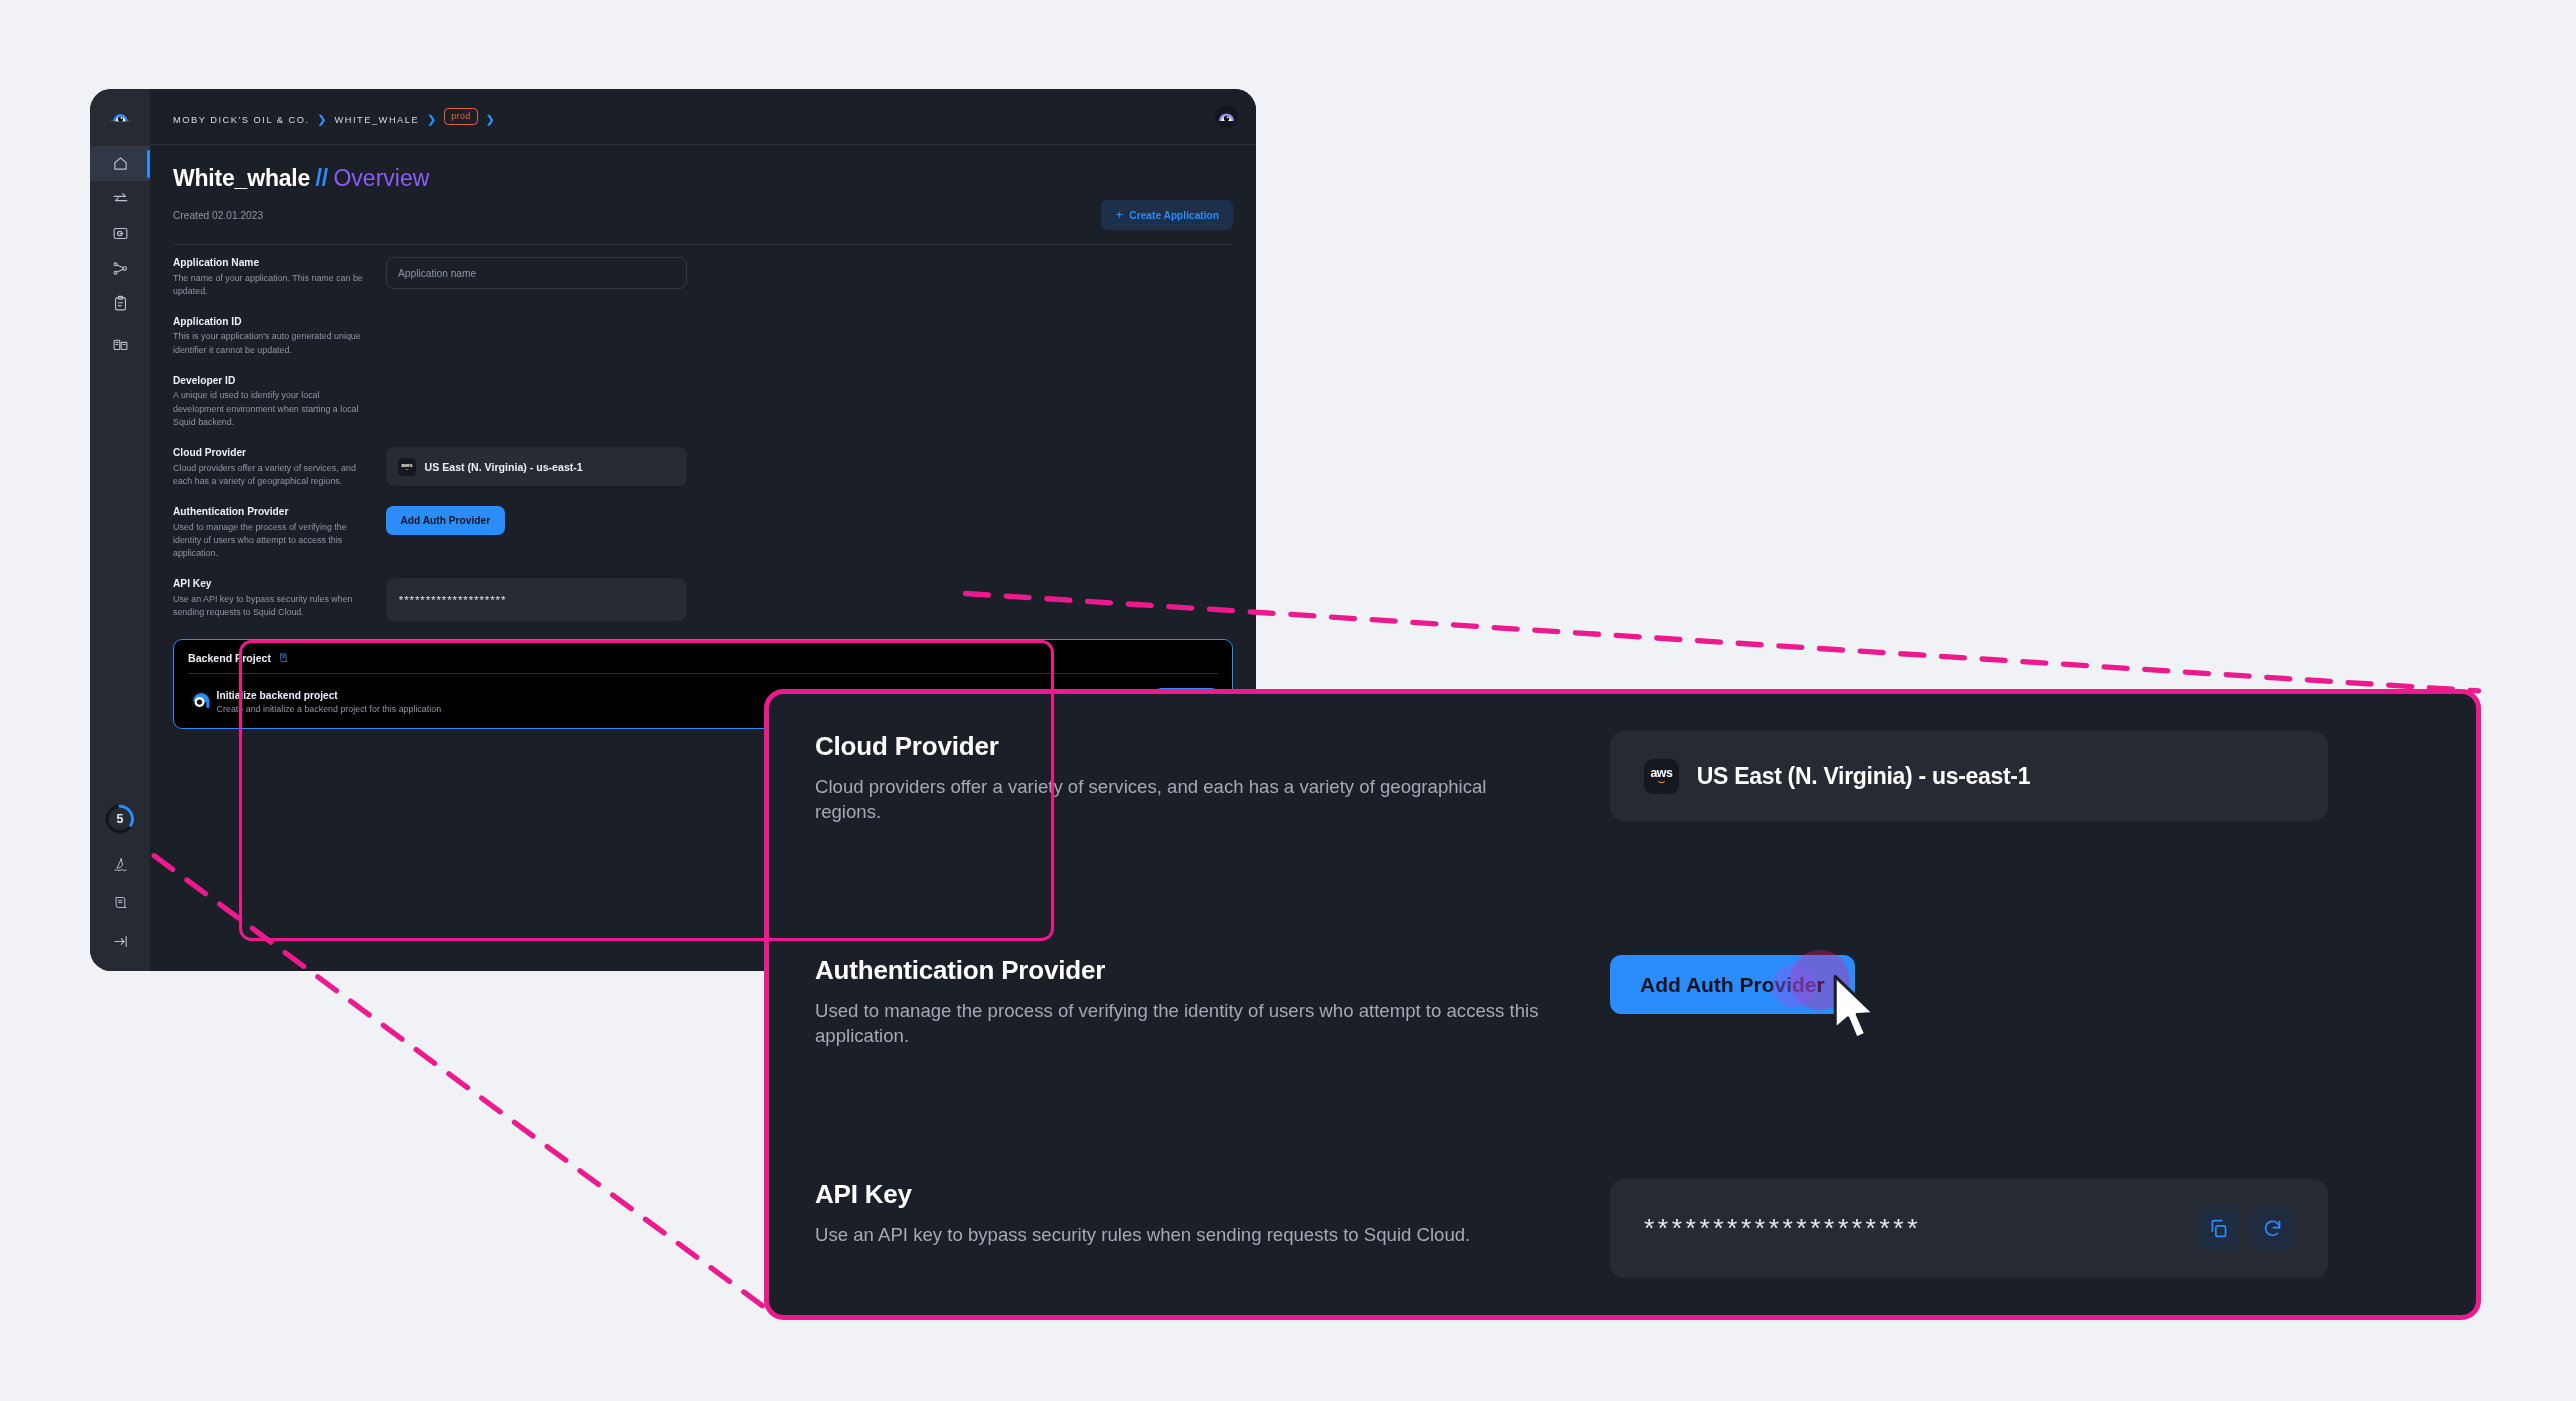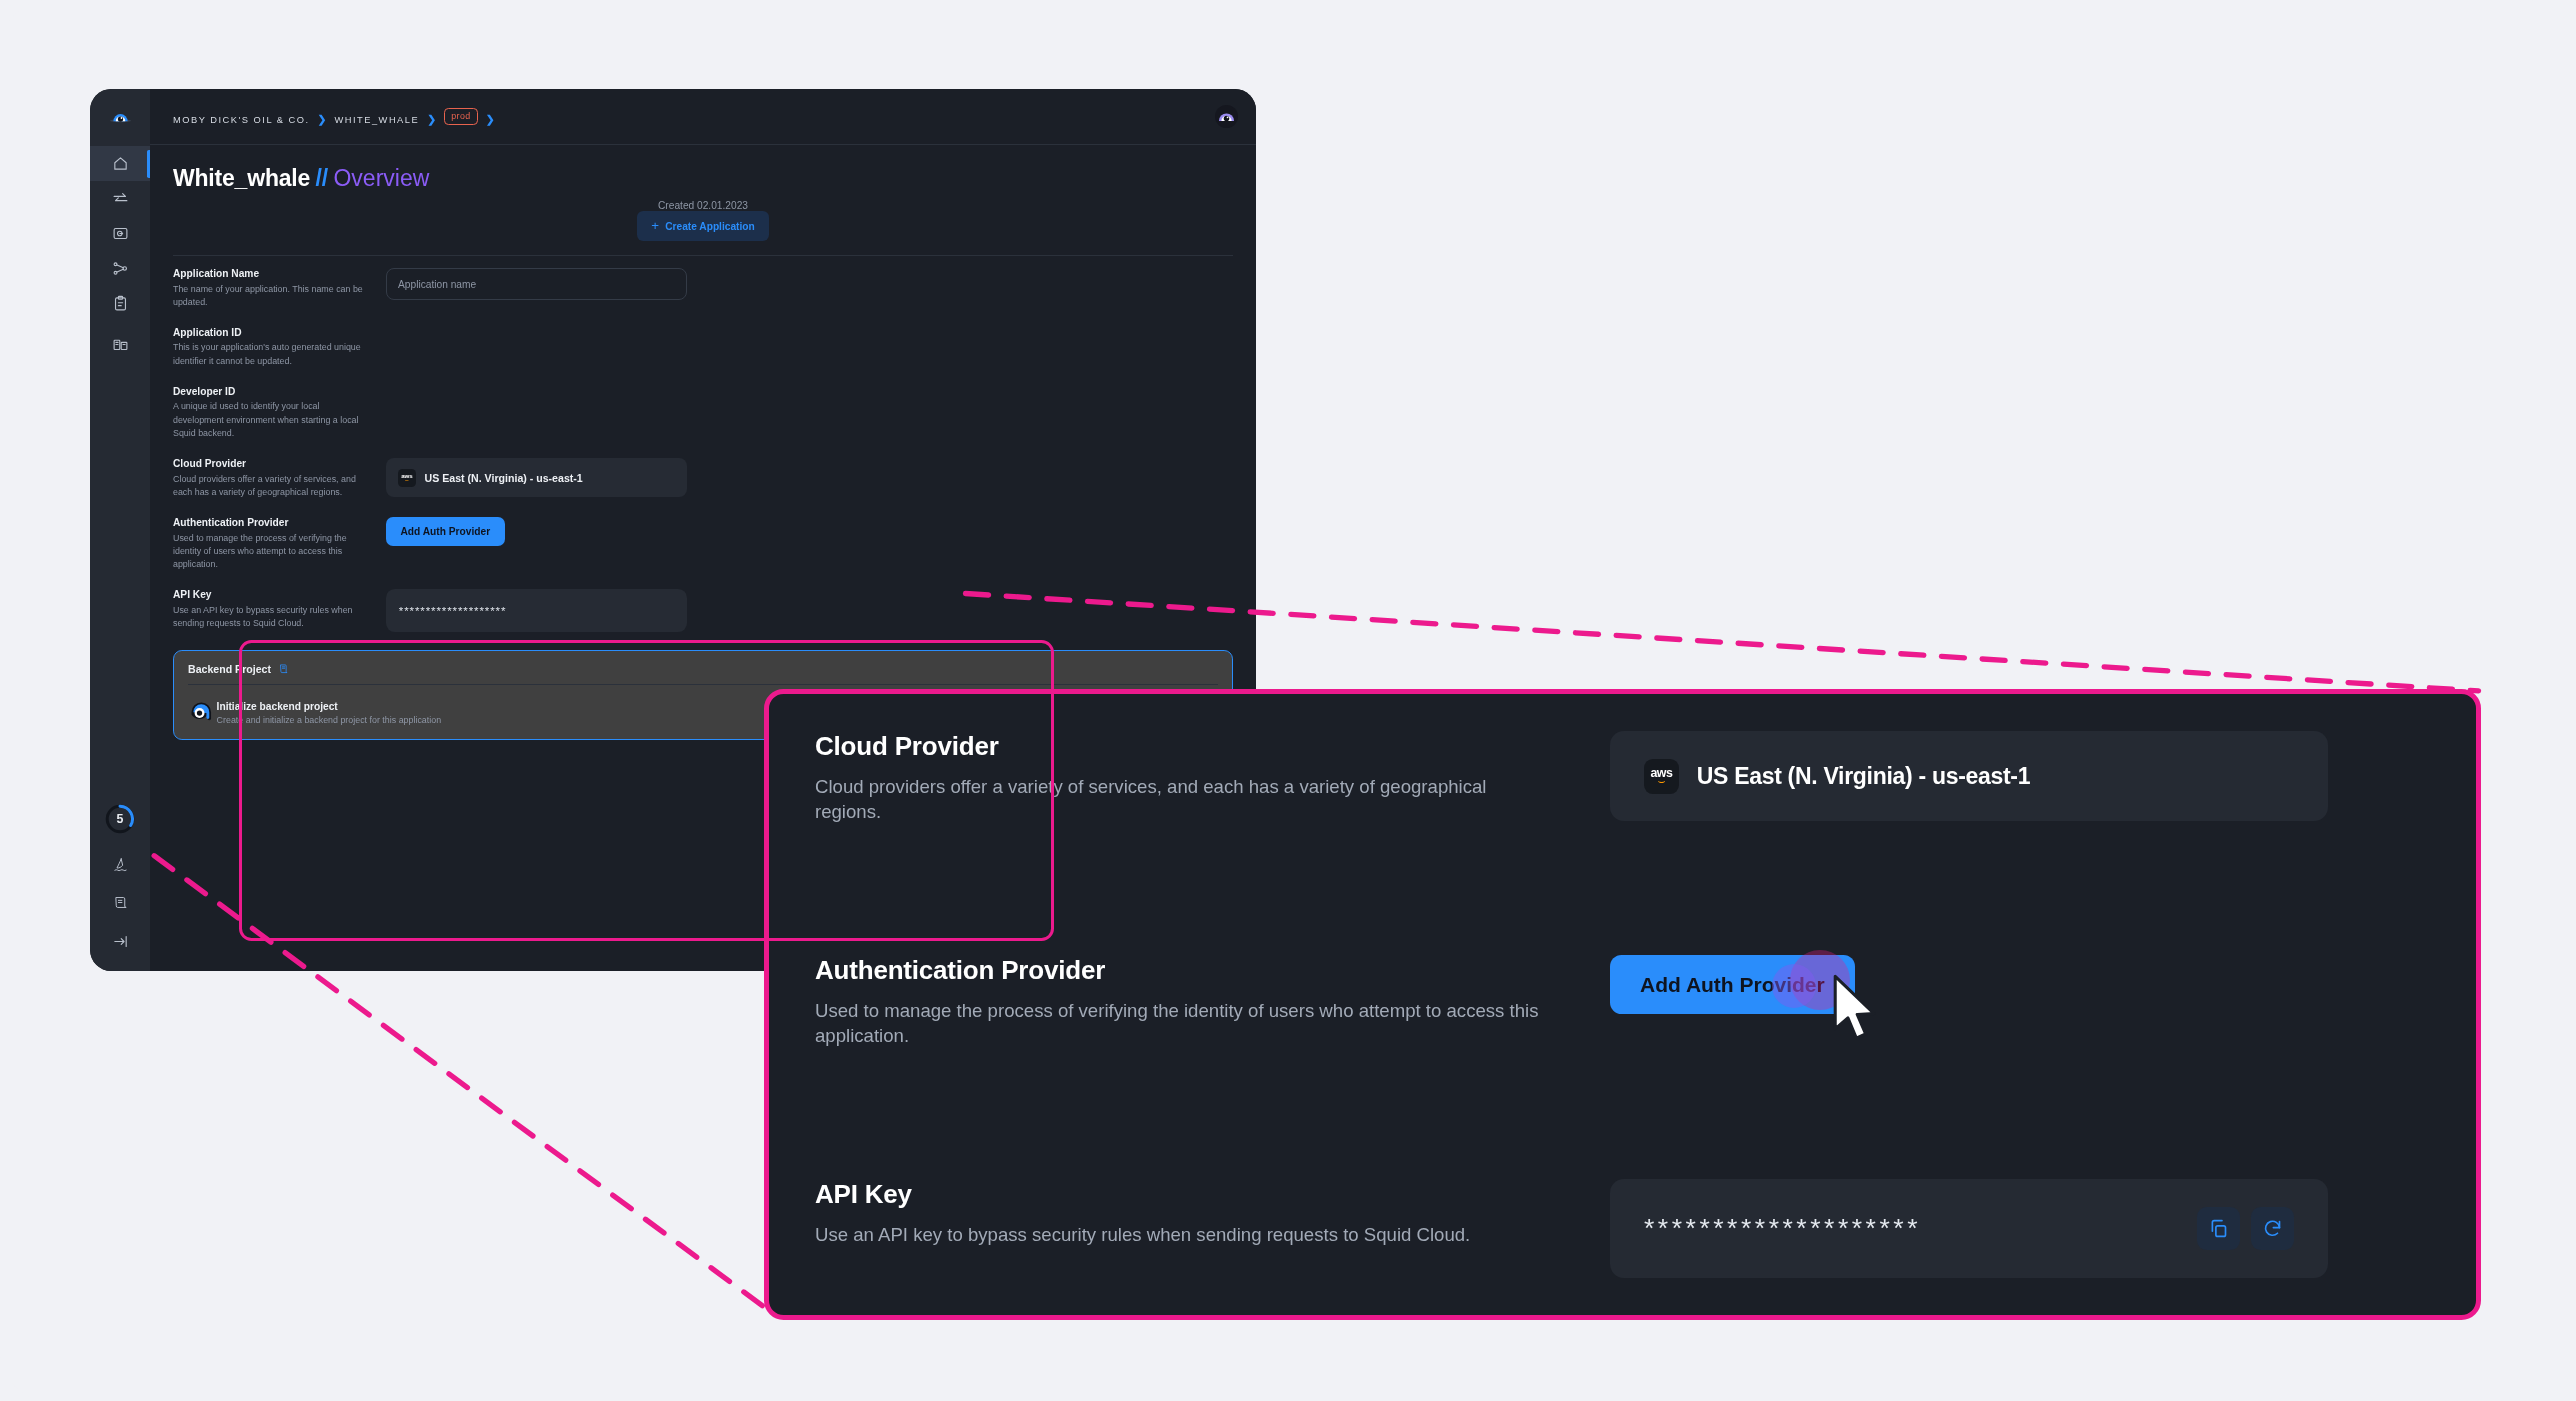--- a/index.html
+++ b/index.html
@@ -92,21 +92,20 @@
 
   .content { padding: 19.5px 23px 0 23px; overflow: hidden; position: relative; }
   .title-row { display:flex; align-items:flex-end; }
   .page-title { font-size: 23px; font-weight: 700; color: #fff; letter-spacing: -0.2px; }
   .slash { color: #2a8dfb; font-weight: 700; margin: 0 5.3px; font-size: 23px;}
   .page-title-sub { font-size: 23px; font-weight: 400; color: #8b5cf6; }
   .meta-row {
     display: flex; align-items: center; justify-content: space-between;
     margin-top: 8.9px; padding-bottom: 14px;
     border-bottom: 0.9px solid #2b313b;
-    flex-direction: column;
   }
   .created { font-size: 10.2px; color: #8e96a5; }
   .btn-create {
     background: #1c2f4b; color: #2a8dfb; border: none;
     font-size: 10.2px; font-weight: 700; font-family: inherit;
     border-radius: 6.2px; padding: 8px 14px;
     display: flex; align-items: center; gap: 6.2px;
   }
   .btn-create .plus { font-size: 13.3px; font-weight: 400; line-height: 1; }
 
@@ -144,21 +143,21 @@
   }
   .apikey-field {
     width: 301px; height: 43px; background: #262b34; border-radius: 8.9px;
     display:flex; align-items:center; padding: 0 13.3px;
     color:#dde2e9; font-size: 11.5px; letter-spacing: 0.9px;
   }
 
   .backend-card {
     margin-top: 3.5px;
     border: 0.9px solid #2a8dfb; border-radius: 8.9px;
-    background: #404040; padding: 11.5px 14px 14px;
+    background: #000000; padding: 11.5px 14px 14px;
   }
   .bc-head { display:flex; align-items:center; gap: 7px; font-size: 10.6px; color:#eef1f5; font-weight:600;
              padding-bottom: 9.7px; border-bottom: 0.9px solid #2b313b; }
   .bc-head svg { width: 11.5px; height: 11.5px; color:#2a8dfb; }
   .bc-body { display:flex; align-items:center; gap: 2px; padding-top: 11.5px; }
   .bc-icon { width: 26.6px; height: 26.6px; flex:0 0 26.6px; }
   .bc-t { font-size: 10.2px; font-weight: 700; color:#eef1f5; }
   .bc-d { font-size: 8.9px; color:#8e96a5; margin-top: 2.7px; }
   .bc-btn { margin-left:auto; background:#2a8dfb; color:#0e1420; border:none;
             font-family:inherit; font-size:9.7px; font-weight:700; border-radius:6.2px; padding:7px 12.4px; }

